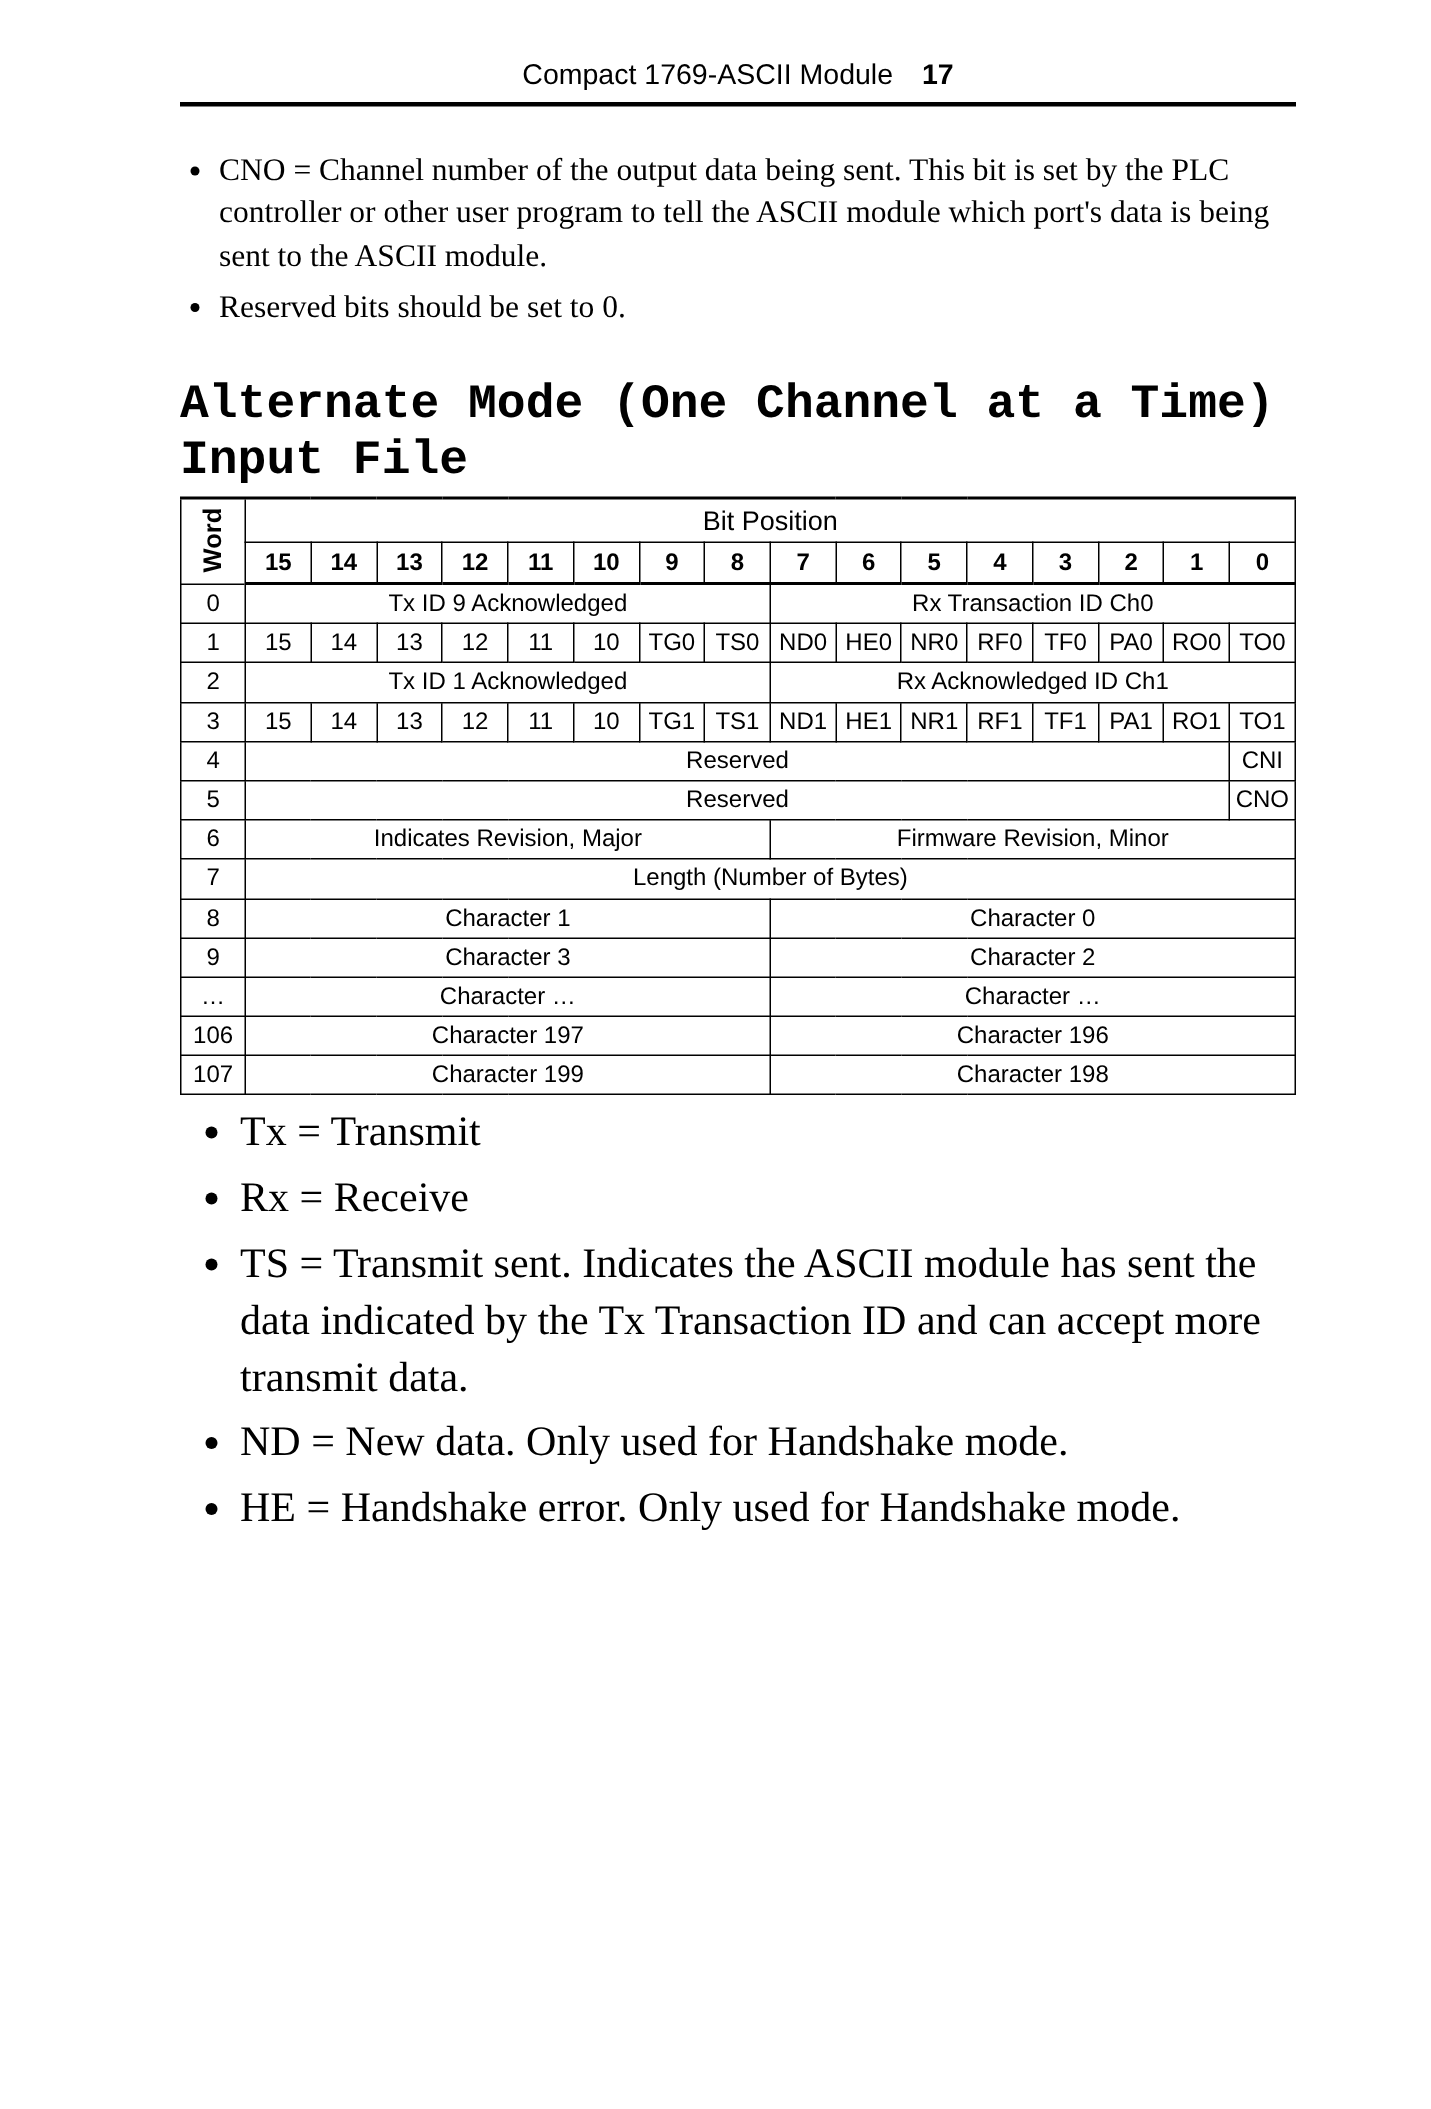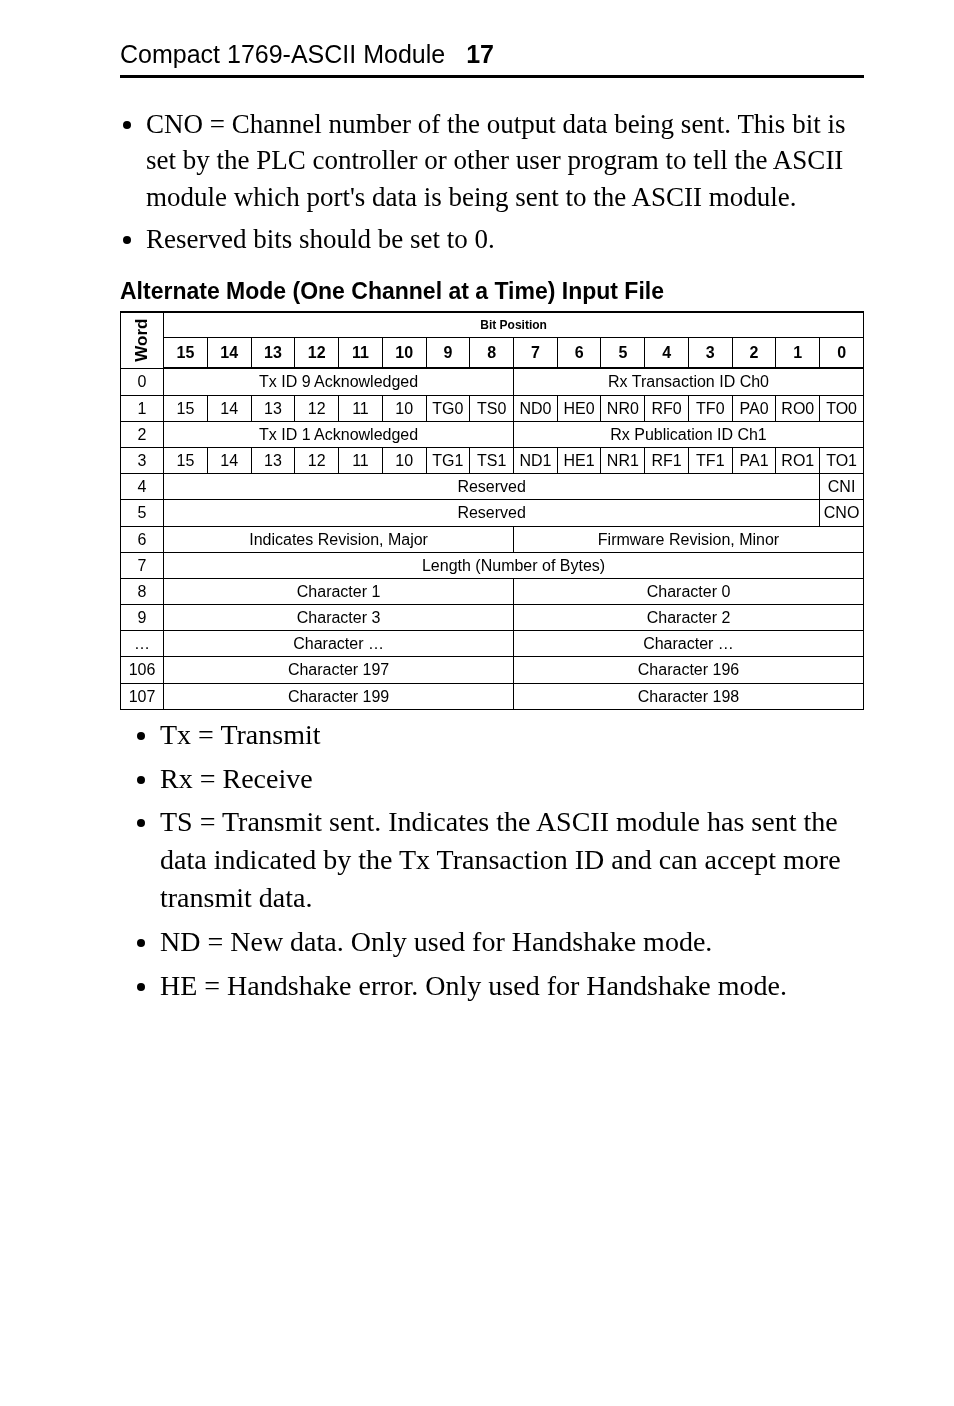--- a/index.html
+++ b/index.html
@@ -10,44 +10,44 @@
     color: #000;
     background: #fff;
     width: 954px;
   }
   .page {
     padding: 40px 90px 30px 120px;
   }
   .header-area { margin-bottom: 8px; }
   .header-line {
     font-family: Arial, Helvetica, sans-serif;
-    font-size: 25px;
-    text-align: left;
+    font-size: 19px;
+    text-align: center;
     padding-bottom: 6px;
   }
   .header-line .pagenum { font-weight: bold; margin-left: 14px; }
   .header-rule {
     border: none;
     border-top: 3px solid #000;
     margin: 0 0 28px 0;
   }
   ul.bullets {
     margin: 0 0 20px 0;
     padding-left: 26px;
   }
   ul.bullets li {
-    font-size: 27px;
+    font-size: 21px;
     line-height: 1.35;
     margin: 6px 0;
   }
   h2.section {
-    font-family: Liberation Sans, sans-serif;
+    font-family: Liberation Mono, monospace;
     font-weight: bold;
-    font-size: 23px;
-    margin: 20px 0 6px 0;
+    font-size: 32px;
+    margin: 33px 0 6px 0;
   }
   p.intro {
     font-size: 21px;
     line-height: 1.35;
     margin: 0 0 4px 0;
   }
   table.bitmap {
     border-collapse: collapse;
     width: 100%;
     font-family: Arial, Helvetica, sans-serif;
@@ -64,23 +64,23 @@
     writing-mode: vertical-rl;
     transform: rotate(180deg);
     font-weight: bold;
     font-family: Arial, Helvetica, sans-serif;
     font-size: 17px;
     padding: 6px 2px;
     white-space: nowrap;
     border-top: 2px solid #000;
   }
   table.bitmap .bit-title {
-    font-weight: bold;
-    font-family: Arial, Helvetica, sans-serif;
-    font-size: 12px;
+    font-weight: normal;
+    font-family: Arial, Helvetica, sans-serif;
+    font-size: 18px;
     border-top: 2px solid #000;
   }
   table.bitmap .bitnum {
     font-weight: bold;
     border-bottom: 2px solid #000;
   }
   ul.legend {
     margin: 6px 0 0 0;
     padding-left: 40px;
   }
@@ -182,21 +182,21 @@
       <td>RF0</td>
       <td>TF0</td>
       <td>PA0</td>
       <td>RO0</td>
       <td>TO0</td>
     </tr>
 
     <tr>
       <td>2</td>
       <td colspan="8">Tx ID 1 Acknowledged</td>
-      <td colspan="8">Rx Publication ID Ch1</td>
+      <td colspan="8">Rx Acknowledged ID Ch1</td>
     </tr>
 
     <tr>
       <td>3</td>
       <td>15</td>
       <td>14</td>
       <td>13</td>
       <td>12</td>
       <td>11</td>
       <td>10</td>

